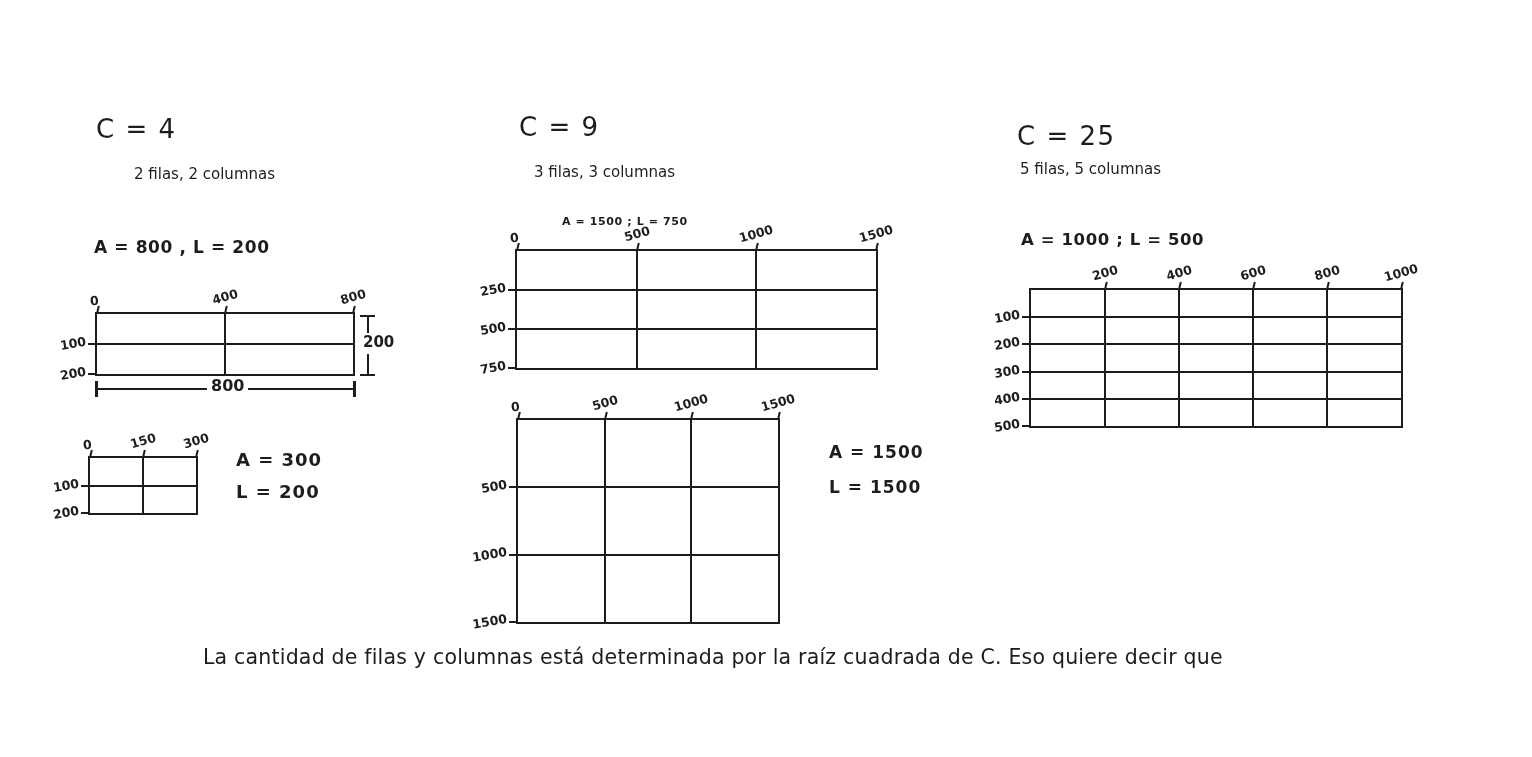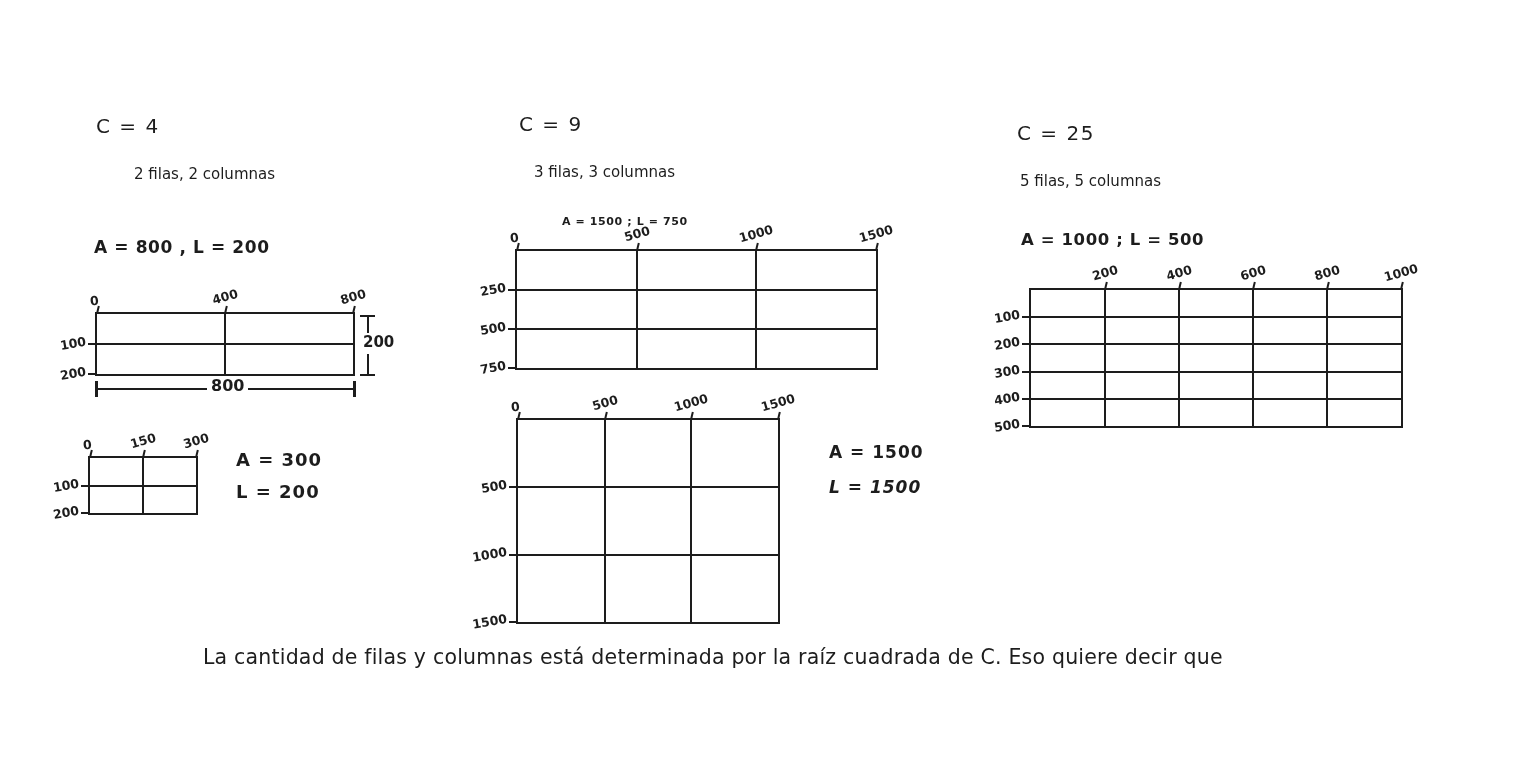--- a/index.html
+++ b/index.html
@@ -4,21 +4,21 @@
 <style>
   :root{ --ink:#1d1d1d; }
   html,body{ margin:0; padding:0; background:#ffffff; }
   #canvas{
     position:relative; width:1532px; height:757px; background:#ffffff;
     font-family:"DejaVu Sans","Liberation Sans",sans-serif; color:var(--ink);
     overflow:hidden;
   }
   .abs{ position:absolute; white-space:nowrap; }
   .title{ left:0; top:36px; width:1450px; text-align:center; font-size:20px; letter-spacing:.3px; }
-  .heading{ font-size:20px; letter-spacing:1.5px; }
+  .heading{ font-size:26px; letter-spacing:1.5px; }
   .sub{ font-size:15px; }
   .al-label{ font-size:17px; font-weight:700; letter-spacing:.6px; }
   .side-label{ font-size:18px; font-weight:700; letter-spacing:1px; }
   .footer-line{ font-size:20.5px; letter-spacing:.2px; }
 
   
   .grid{ position:absolute; border:2px solid var(--ink); box-sizing:border-box; }
   .vline{ position:absolute; top:0; bottom:0; width:2px; background:var(--ink); transform:translateX(-1px); }
   .hline{ position:absolute; left:0; right:0; height:2px; background:var(--ink); transform:translateY(-1px); }
   .xtick{ position:absolute; top:-25px; transform:translateX(-50%) rotate(-16deg);
@@ -127,24 +127,24 @@
       <div class="xtickmark" style="left: 100%;"></div>
       <span class="xtick" style="left: 100%;">1500</span>
       <div class="ytickmark" style="top: 33.3333%;"></div>
       <span class="ytick" style="top: 33.3333%;">500</span>
       <div class="ytickmark" style="top: 66.6667%;"></div>
       <span class="ytick" style="top: 66.6667%;">1000</span>
       <div class="ytickmark" style="top: 100%;"></div>
       <span class="ytick" style="top: 100%;">1500</span>
     </div>
   <div class="abs side-label" style="left:829px; top:442px; font-size:17px;text-align:center;">A = 1500</div>
-  <div class="abs side-label" style="left:829px; top:477px; font-size:17px;font-style:italic;">L = 1500</div>
+  <div class="abs side-label" style="left:829px; top:477px; font-size:17px;">L = 1500</div>
 
   <div class="abs heading" style="left:1017px; top:121px;">C = 25</div>
-  <div class="abs sub" style="left:1020px; top:172px;text-align:right;">5 filas, 5 columnas</div>
+  <div class="abs sub" style="left:1020px; top:160px;text-align:right;">5 filas, 5 columnas</div>
   <div class="abs al-label" style="left:1021px; top:230px; font-size:16.5px;">A = 1000  ;   L = 500</div>
 
   <div class="grid" style="left:1029px; top:288px; width:374px; height:140px;">
       <div class="vline" style="left: 20%;"></div>
       <div class="vline" style="left: 40%;"></div>
       <div class="vline" style="left: 60%;"></div>
       <div class="vline" style="left: 80%;"></div>
       <div class="hline" style="top: 20%;"></div>
       <div class="hline" style="top: 40%;"></div>
       <div class="hline" style="top: 60%;"></div>

